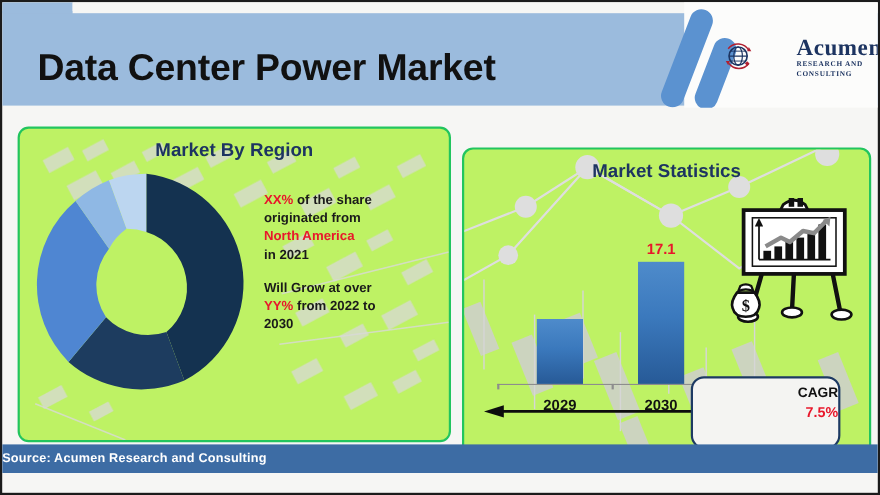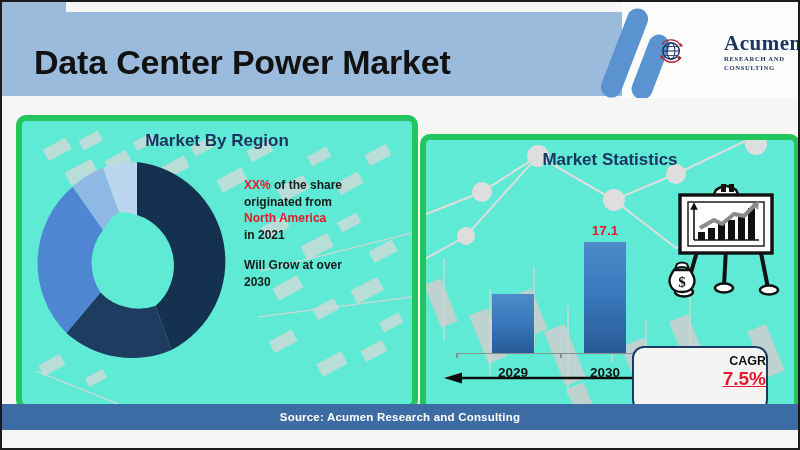--- a/index.html
+++ b/index.html
@@ -75,22 +75,22 @@
   }
   .logo-sub{
     font-family:"Liberation Serif", serif;
     font-size:6.6px;line-height:9px;font-weight:bold;
     color:#1d3461;letter-spacing:0.7px;
   }
 
   
   .panel{
     position:absolute;
-    background:#5eead4;
-    border:6px solid #22c55e;
+    background:#bef264;
+    border:2px solid #22c55e;
     border-radius:10px;
     overflow:hidden;
   }
   #panel-left{left:14px;top:113px;width:390px;height:283px;}
   #panel-right{left:418px;top:113px;width:368px;height:283px;margin-top:19px;}
 
   .panel-title{
     position:absolute;top:10px;left:0;width:100%;
     text-align:center;
     font-size:17px;font-weight:bold;color:#1d3461;
@@ -145,35 +145,35 @@
   #cagr-box{
     position:absolute;left:206px;top:206px;width:136px;height:66px;
     background:#f4f4f2;
     border:2px solid #1d3a63;
     border-radius:12px;
     text-align:right;
     box-sizing:border-box;
     padding-top:5px;
   }
   #cagr-box .cagr-label{font-size:12.5px;font-weight:bold;color:#111;line-height:17px;}
-  #cagr-box .cagr-value{font-size:19px;font-weight:bold;color:#e8172b;line-height:18px;text-decoration:underline;}
+  #cagr-box .cagr-value{font-size:13px;font-weight:bold;color:#e8172b;line-height:18px;}
   #cagr-box .cagr-range{font-size:12.5px;font-weight:bold;color:#111;line-height:17px;}
 
   #cagr-arrow{
     position:absolute;left:18px;top:232px;width:190px;height:12px;
   }
 
   
   #illus{position:absolute;left:238px;top:42px;width:118px;height:120px;}
 
   
   #footer{
     position:absolute;left:0;bottom:18px;width:796px;height:26px;
     background:#3d6ca4;
-    display:flex;align-items:center;justify-content:center;
+    display:flex;align-items:center;justify-content:flex-start;
   }
   #footer-text{
     font-size:11.5px;color:#ffffff;font-weight:bold;letter-spacing:0.2px;
   }
 </style>
 </head>
 <body>
 
 <div id="page">
 
@@ -265,20 +265,23 @@
 
     <div id="region-text">
       <div>
         <span class="red">XX%</span><span> of the share</span>
       </div>
       <div>originated from</div>
       <div class="red">North America</div>
       <div>in 2021</div>
       <div class="tb-gap"></div>
       <div>Will Grow at over</div>
+      <div>
+        <span class="red">YY%</span><span> from 2022 to</span>
+      </div>
       <div>2030</div>
     </div>
   </div>
 
   <div class="panel" id="panel-right">
 
     <svg class="bg-svg" viewBox="0 0 368 283" preserveAspectRatio="none">
       <g stroke="#dedede" stroke-width="2" fill="none">
         <polyline points="-10,78 56,52 112,16 188,60 250,34 330,-4"></polyline>
         <polyline points="-10,124 40,96 112,16 188,60 250,108 330,62"></polyline>

